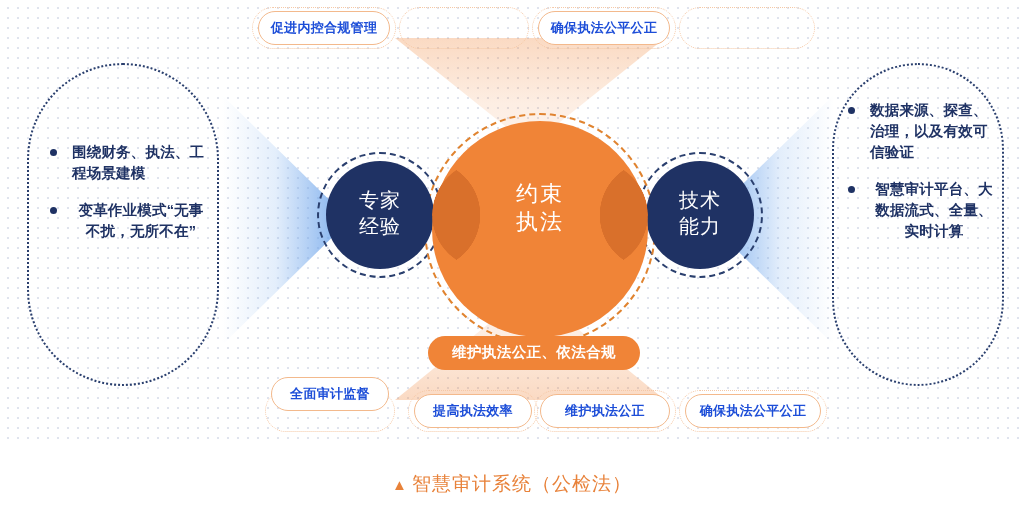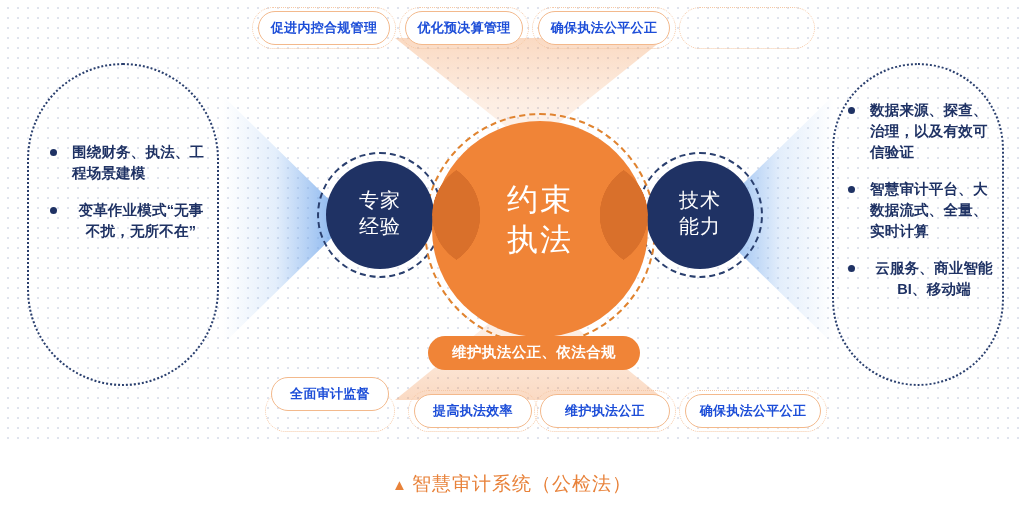--- a/index.html
+++ b/index.html
@@ -97,21 +97,21 @@
 
   .clabel{
     position:absolute;
     color:#ffffff;
     text-align:center;
     font-weight:normal;
     line-height:1.28;
     white-space:pre-line;
   }
   .clabel-side{font-size:20px;letter-spacing:1px;}
-  .clabel-center{font-size:31px;letter-spacing:2px;font-weight:400;}
+  .clabel-center{font-size:22px;letter-spacing:2px;font-weight:400;}
 
   
   .banner{
     position:absolute;
     background:#F08437;
     color:#ffffff;
     font-weight:bold;
     border-radius:14px;
     text-align:center;
     display:flex;align-items:center;justify-content:center;
@@ -180,24 +180,20 @@
 
   <ul class="bullets bl-right">
     <li>
       <span class="dot"></span>
       <span>数据来源、探查、治理，以及有效可信验证</span>
     </li>
     <li>
       <span class="dot"></span>
       <span>智慧审计平台、大数据流式、全量、实时计算</span>
     </li>
-    <li>
-      <span class="dot"></span>
-      <span>云服务、商业智能BI、移动端</span>
-    </li>
   </ul>
 
   <div class="layer">
 
     <div class="ring ring-navy" style="left:317px;top:152px;width:126px;height:126px;"></div>
     <div class="ring ring-navy" style="left:637px;top:152px;width:126px;height:126px;"></div>
     <div class="ring ring-orange" style="left:424px;top:113px;width:232px;height:232px;"></div>
 
     <div class="circ circ-navy" style="left:326px;top:161px;width:108px;height:108px;"></div>
     <div class="circ circ-navy" style="left:646px;top:161px;width:108px;height:108px;"></div>
@@ -214,21 +210,20 @@
     <div class="clabel clabel-side" style="left:646px;top:188px;width:108px;">技术
 能力</div>
   </div>
 
   <div class="banner banner-bot">维护执法公正、依法合规</div>
 
   <div class="pill-outer" style="left:252px;top:7px;width:144px;height:42px;"></div>
   <div class="pill" style="left:258px;top:11px;width:132px;height:34px;">促进内控合规管理</div>
 
   <div class="pill-outer" style="left:399px;top:7px;width:130px;height:42px;"></div>
-  <div class="pill" style="left:405px;top:11px;width:118px;height:34px;">优化预决算管理</div>
 
   <div class="pill-outer" style="left:532px;top:7px;width:144px;height:42px;"></div>
   <div class="pill" style="left:538px;top:11px;width:132px;height:34px;">确保执法公平公正</div>
 
   <div class="pill-outer" style="left:679px;top:7px;width:136px;height:42px;"></div>
 
   <div class="pill-outer" style="left:265px;top:390px;width:130px;height:42px;"></div>
   <div class="pill" style="left:271px;top:377px;width:118px;height:34px;">全面审计监督</div>
 
   <div class="pill-outer" style="left:408px;top:390px;width:130px;height:42px;"></div>

